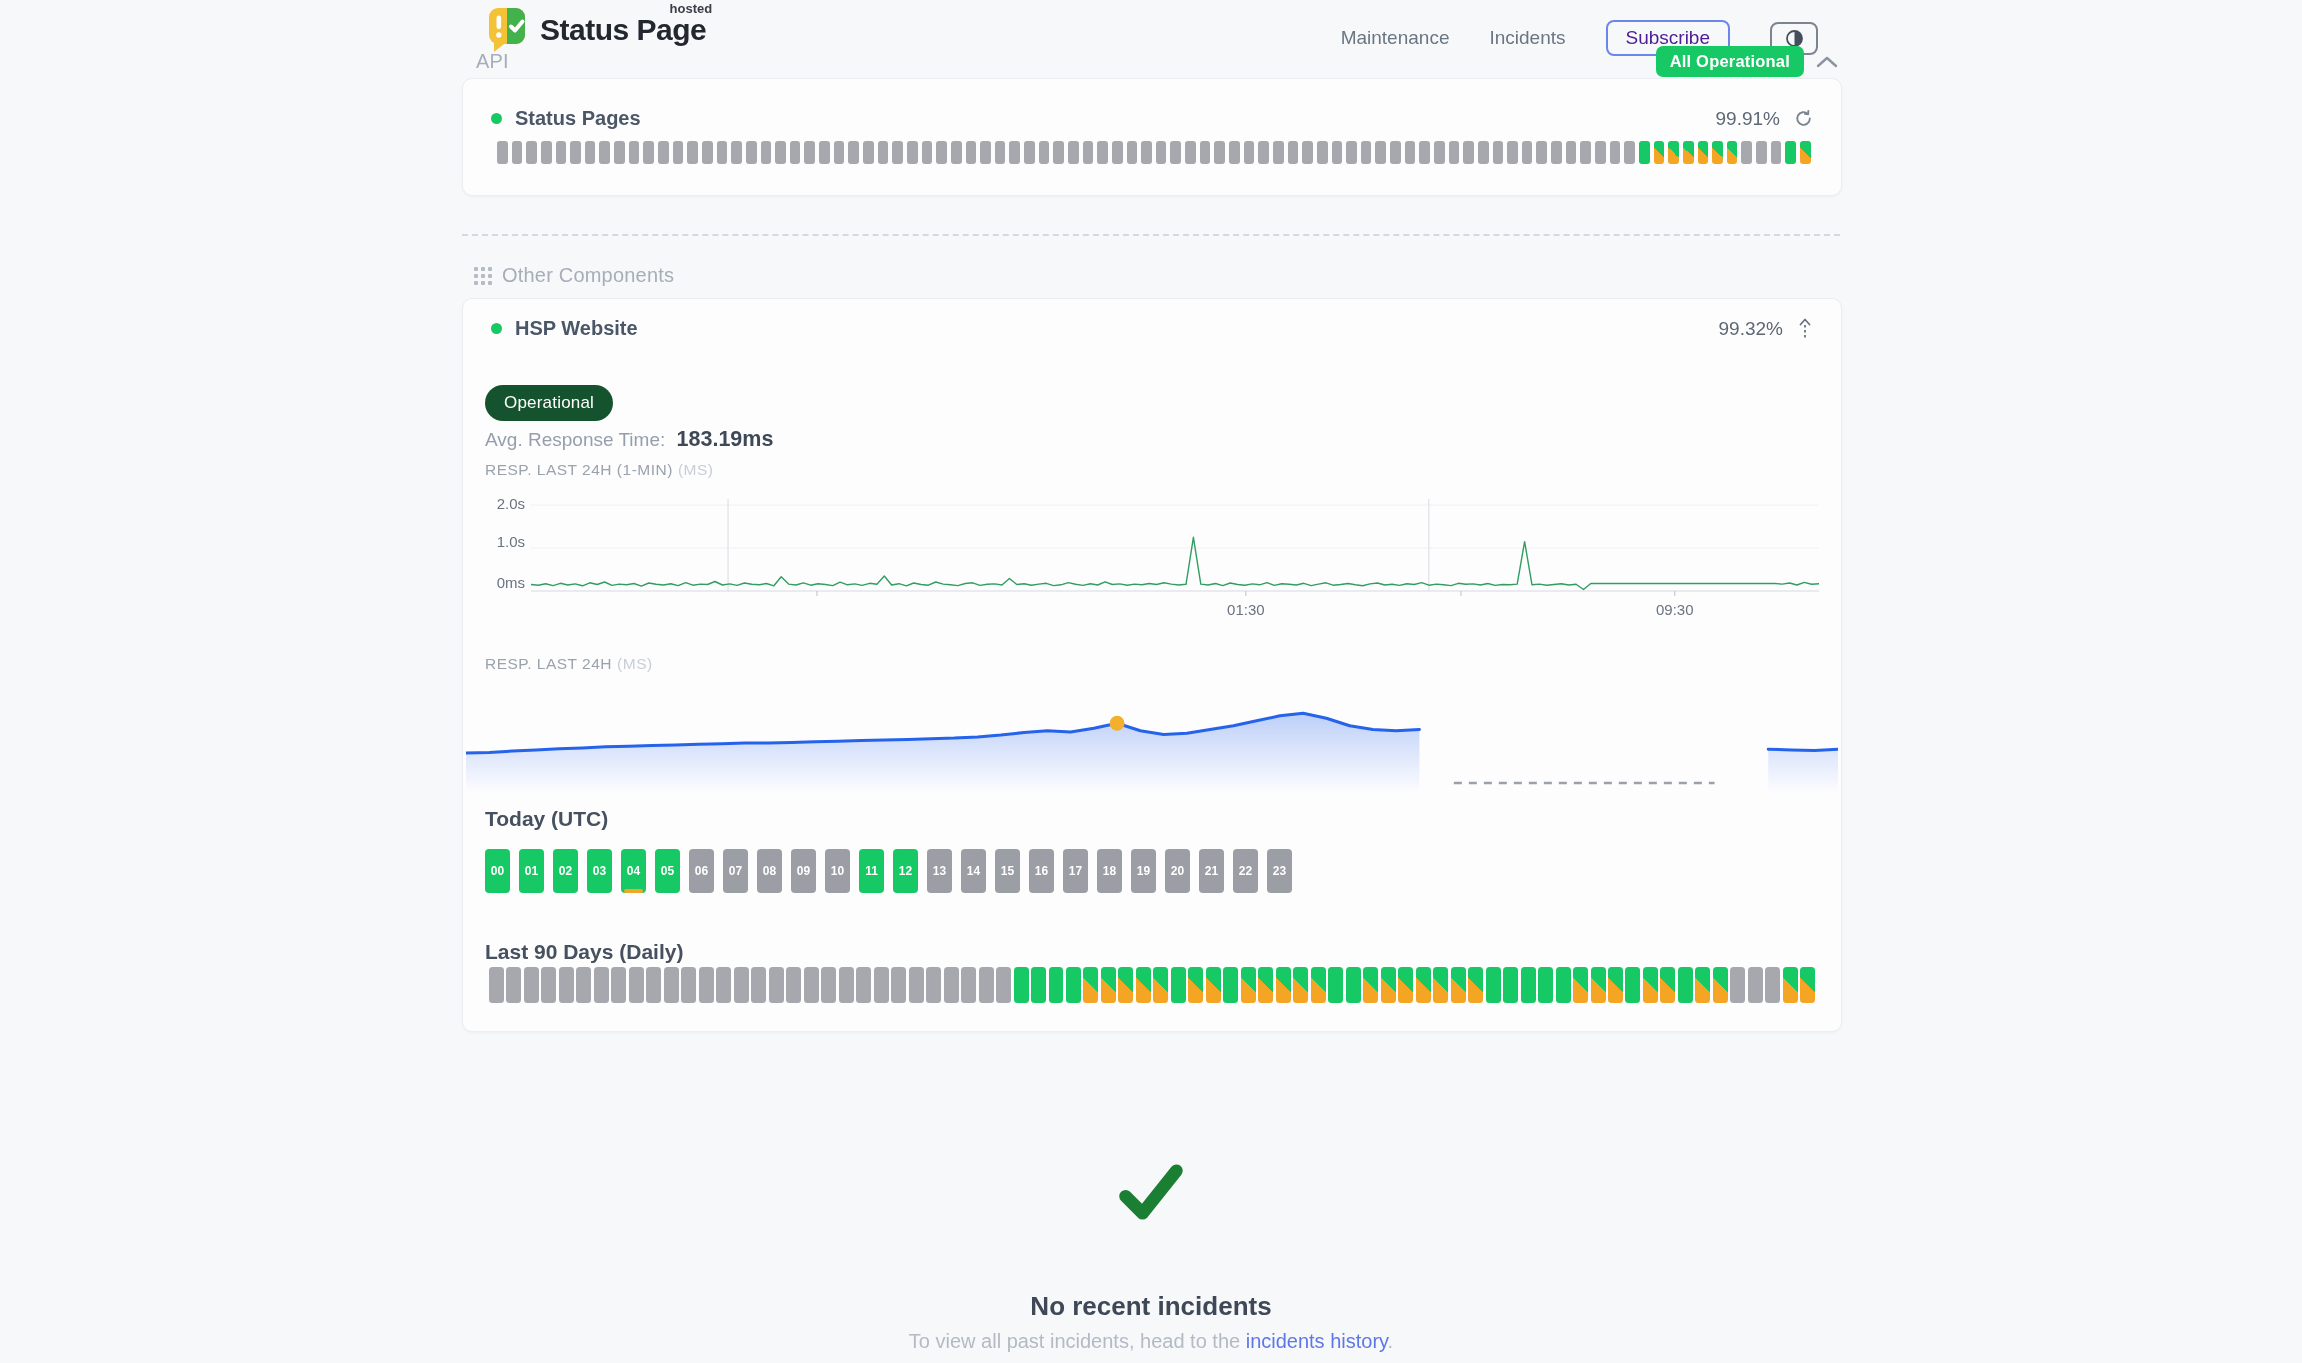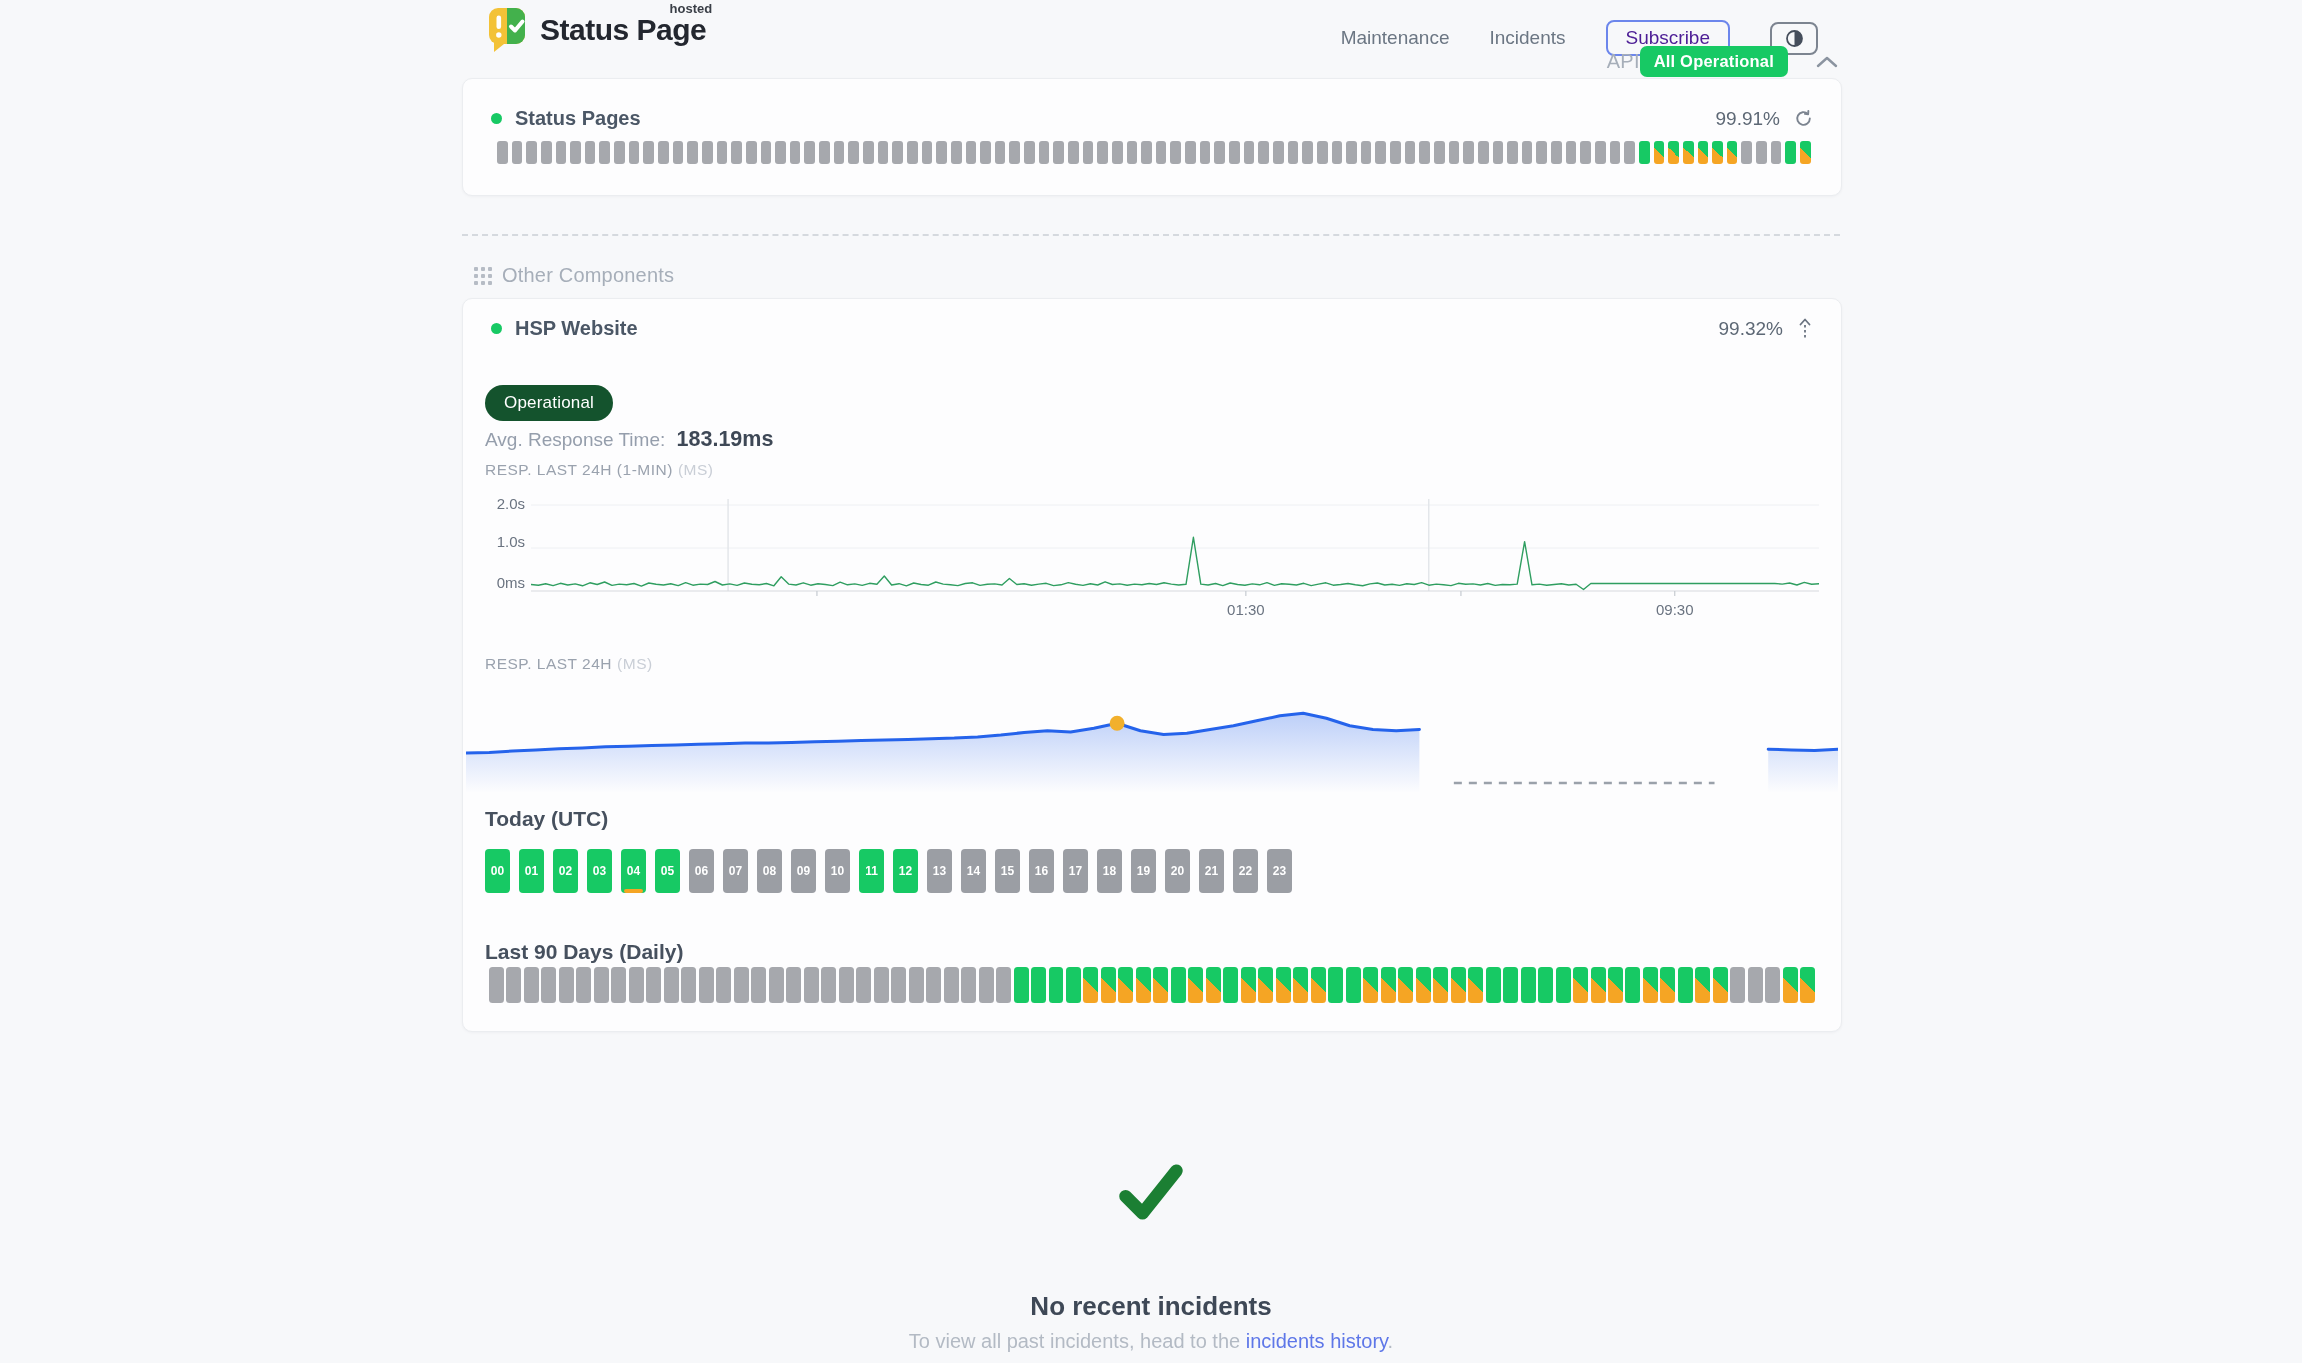--- a/index.html
+++ b/index.html
@@ -12,24 +12,24 @@
   .brand{font-size:30px;font-weight:800;color:#23272f;letter-spacing:-0.5px;}
   .hosted{position:absolute;top:-12px;right:-6px;font-size:13px;font-weight:600;color:#3a3f47;}
   .nav{position:absolute;right:22px;top:20px;display:flex;align-items:center;gap:40px;}
   .nav-link{font-size:19px;color:#6b7683;cursor:pointer;text-decoration:none;}
   .btn-subscribe{font-size:19px;color:#4c1d95;border:2px solid #6c86ec;border-radius:8px;
       background:transparent;padding:5px 18px;cursor:pointer;}
   .btn-theme{width:48px;height:33px;border:2px solid #7c8490;border-radius:8px;background:transparent;
       display:flex;align-items:center;justify-content:center;cursor:pointer;}
   
   .group-row{position:absolute;top:46px;left:462px;width:1378px;height:30px;display:flex;
-      align-items:center;justify-content:flex-end;}
+      align-items:center;justify-content:space-between;}
   .group-title{font-size:20px;color:#a6aeb9;font-weight:500;letter-spacing:0.2px;}
   .group-row .gleft{padding-left:14px;}
-  .gright{display:flex;align-items:center;gap:28px;padding-right:2px;}
+  .gright{display:flex;align-items:center;gap:12px;padding-right:2px;}
   .badge-all{background:#17c964;color:#fff;font-size:16.5px;font-weight:700;border-radius:7px;
       padding:6px 14px;letter-spacing:0.2px;cursor:pointer;}
   .group-row2{position:absolute;top:264px;left:462px;display:flex;align-items:center;gap:10px;padding-left:12px;}
   .gridicon{display:grid;grid-template-columns:repeat(3,4px);gap:3px;}
   .gridicon span{width:4px;height:4px;border-radius:1px;background:#b6bcc5;}
   
   .card{position:absolute;left:462px;width:1378px;background:#fdfdfe;border:1px solid #ebedf0;
       border-radius:10px;box-shadow:0 1px 3px rgba(16,24,40,0.04);}
   .card-api{top:78px;height:116px;}
   .card-hsp{top:298px;height:732px;}

